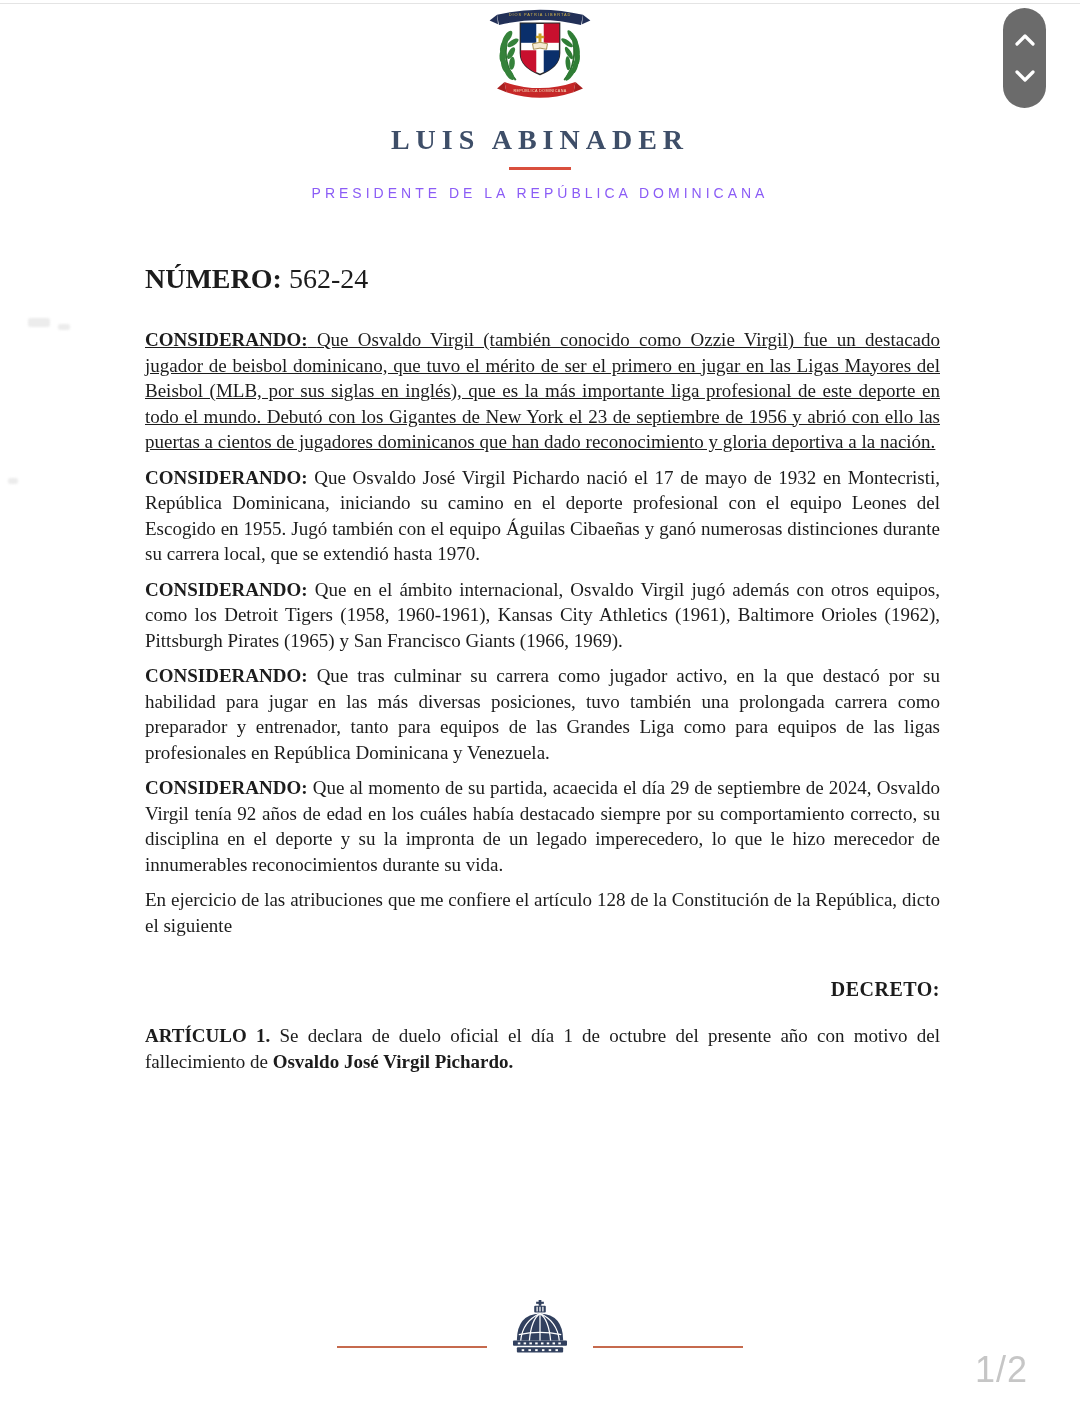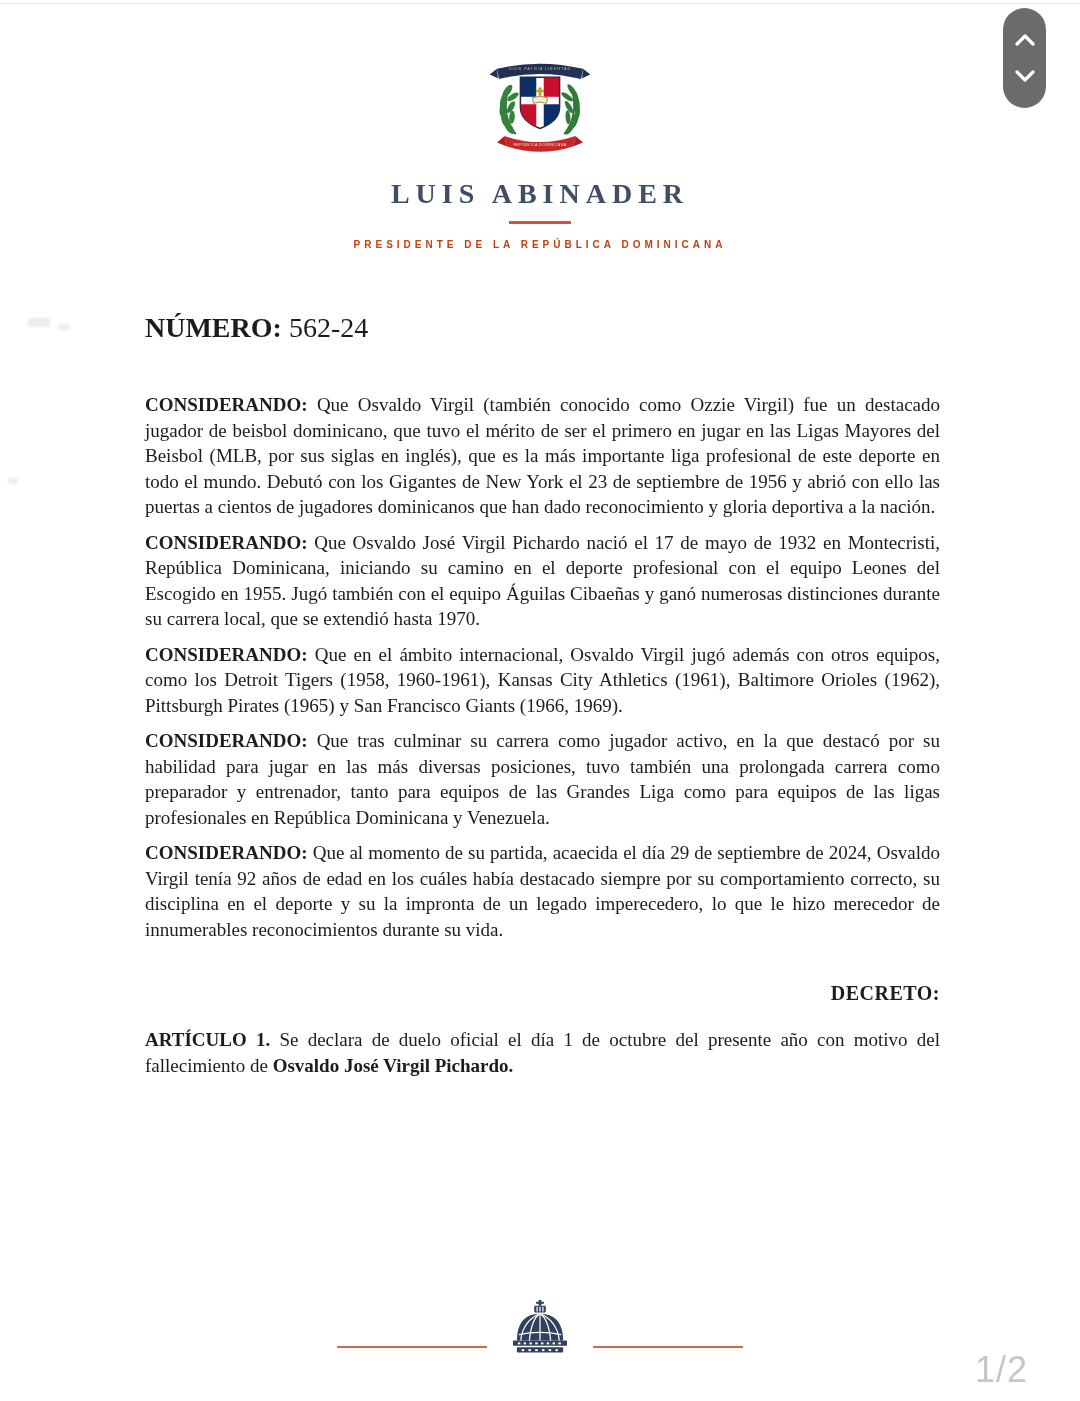--- a/index.html
+++ b/index.html
@@ -9,47 +9,46 @@
     width:1080px; height:1401px;
     background:#ffffff;
     font-family:"Liberation Serif", serif;
     color:#1c1c1c;
     overflow:hidden;
   }
   .scan-edge { position:absolute; top:3px; left:0; width:100%; height:1px; background:#e4e4e4; }
   .smudge { position:absolute; background:#bdbdbd; opacity:.28; border-radius:2px; filter:blur(1px); }
 
   
-  .header { padding-top:54px; text-align:center; }
+  .header { text-align:center; }
   .coat { display:inline-block; }
   .principal-name {
     margin-top:12px;
     font-size:28px; font-weight:600;
     letter-spacing:6px;
     color:#3e4e68;
   }
   .red-rule { width:62px; height:3px; background:#d94f3d; margin:11px auto 0; }
   .subtitle-line {
     margin-top:15px;
     font-family:"Liberation Sans", sans-serif;
-    font-size:10px; letter-spacing:4px;
-    color:#c2410c;
-    font-weight:bold;
+    font-size:14px; letter-spacing:4px;
+    color:#8b5cf6;
   }
 
   
   .content { padding:0 140px 0 145px; }
   .numero { margin-top:62px; font-size:28px; }
   .numero b { font-weight:bold; }
   .para {
     font-size:19px; line-height:25.5px;
     text-align:justify;
     margin-top:10px;
   }
-  .para.first { margin-top:48px; }
+  .para.first { margin-top:32px;text-decoration:underline; }
   .para.vista2 { margin-top:12px; }
   .para b { font-weight:bold; }
   .decree-heading {
     margin-top:40px;
     text-align:right;
     font-size:20px; font-weight:bold;
     letter-spacing:.5px;
   }
   .article { margin-top:22px; }
 
@@ -165,20 +164,23 @@
       <b>CONSIDERANDO:</b>
       <span>Que en el ámbito internacional, Osvaldo Virgil jugó además con otros equipos, como los Detroit Tigers (1958, 1960-1961), Kansas City Athletics (1961), Baltimore Orioles (1962), Pittsburgh Pirates (1965) y San Francisco Giants (1966, 1969).</span>
     </p>
     <p class="para">
       <b>CONSIDERANDO:</b>
       <span>Que tras culminar su carrera como jugador activo, en la que destacó por su habilidad para jugar en las más diversas posiciones, tuvo también una prolongada carrera como preparador y entrenador, tanto para equipos de las Grandes Liga como para equipos de las ligas profesionales en República Dominicana y Venezuela.</span>
     </p>
     <p class="para">
       <b>CONSIDERANDO:</b>
       <span>Que al momento de su partida, acaecida el día 29 de septiembre de 2024, Osvaldo Virgil tenía 92 años de edad en los cuáles había destacado siempre por su comportamiento correcto, su disciplina en el deporte y su la impronta de un legado imperecedero, lo que le hizo merecedor de innumerables reconocimientos durante su vida.</span>
+    </p>
+    <p class="para">
+      <span>En ejercicio de las atribuciones que me confiere el artículo 128 de la Constitución de la República, dicto el siguiente</span>
     </p>
 
     <div class="decree-heading">DECRETO:</div>
 
     <p class="para article">
       <b>ARTÍCULO 1.</b>
       <span>Se declara de duelo oficial el día 1 de octubre del presente año con motivo del fallecimiento de</span>
       <b>Osvaldo José Virgil Pichardo.</b>
     </p>
   </div>

